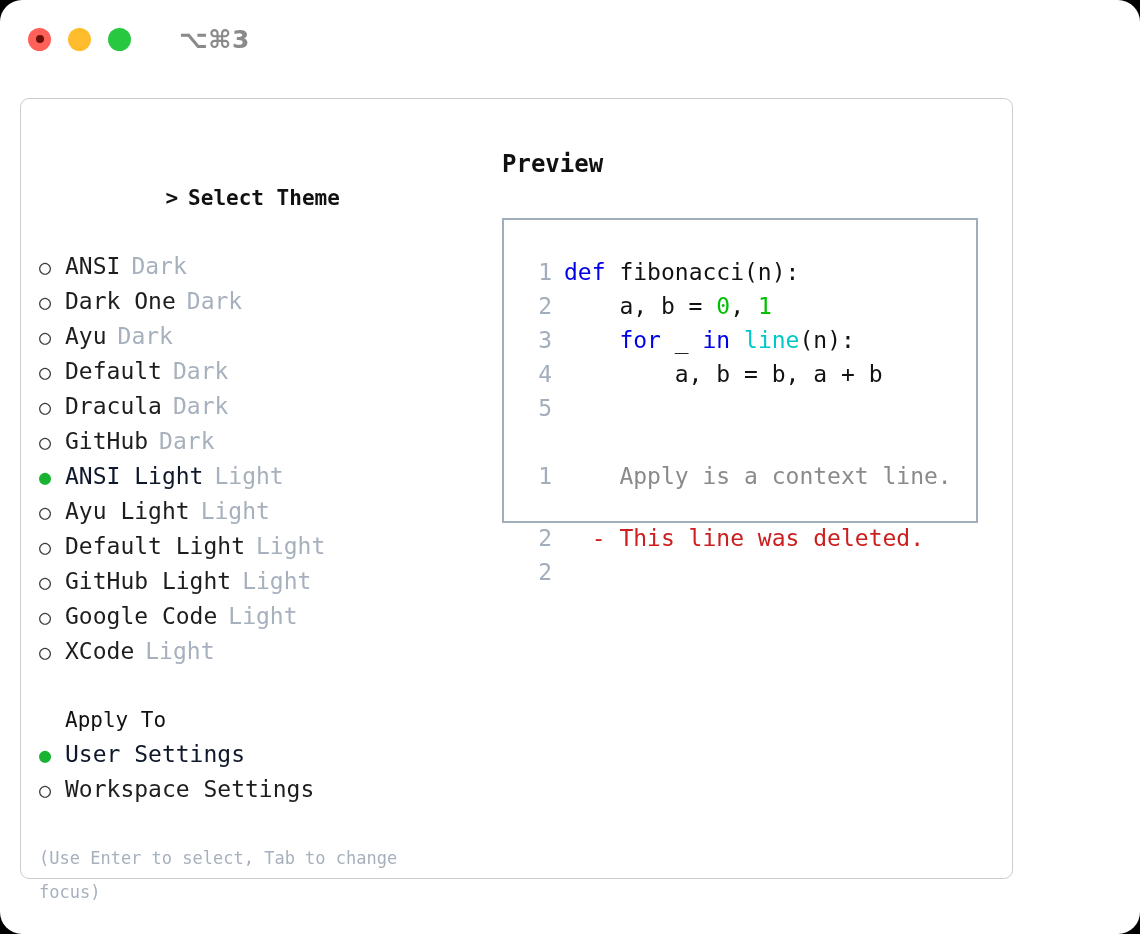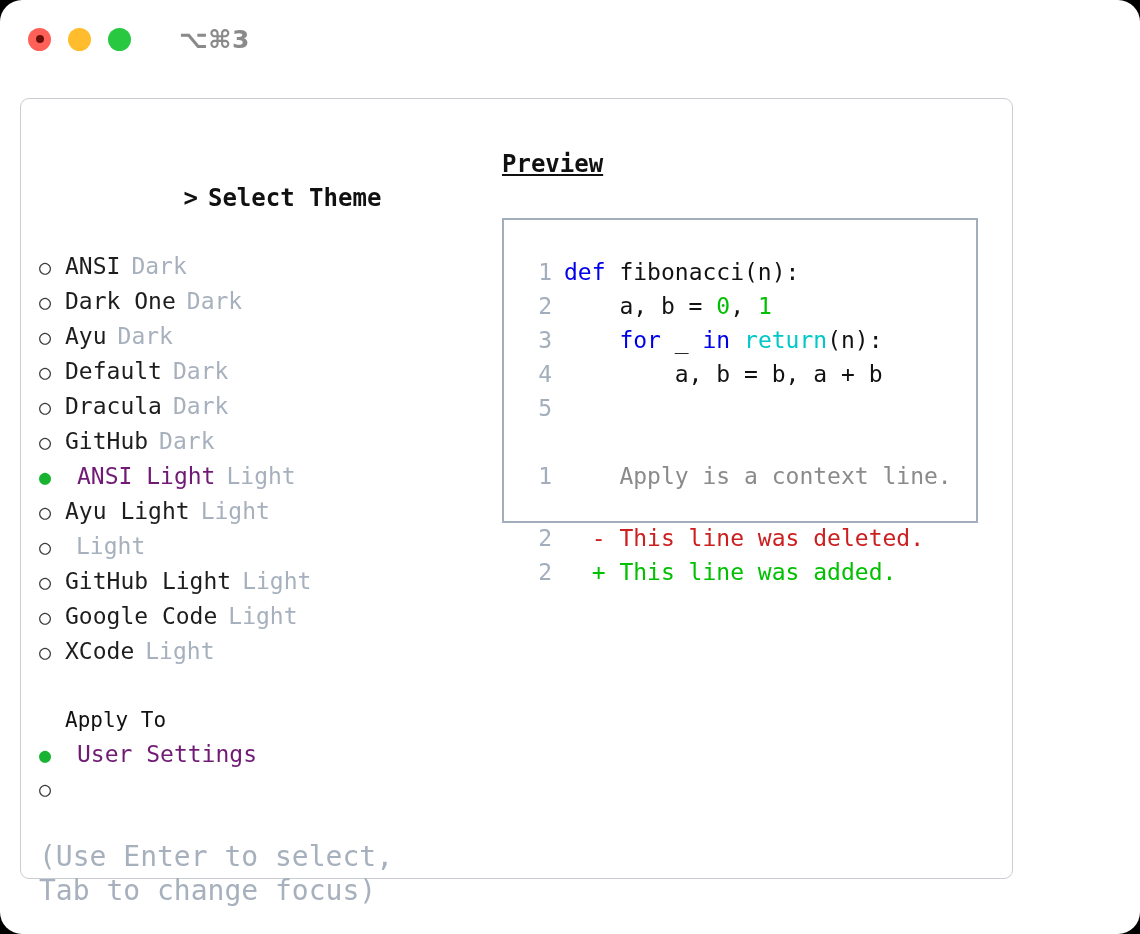--- a/index.html
+++ b/index.html
@@ -88,21 +88,21 @@
 
   
   .left-col {
     position: absolute;
     left: 18px;
     top: 48px;
     width: 450px;
   }
 
   .list-head {
-    font-size: 24px;
+    font-size: 21px;
     font-weight: bold;
     color: #111111;
     line-height: 34px;
     white-space: pre;
   }
   .list-head .caret { margin-right: 10px; }
 
   .row {
     display: flex;
     align-items: baseline;
@@ -114,55 +114,54 @@
     width: 26px;
     flex: none;
     display: inline-block;
     font-size: 20px;
     line-height: 34px;
   }
   .marker-off { color: #3b3b3b; }
   .marker-on  { color: #18b330; }
 
   .theme-name   { color: #1d1d1d; }
-  .theme-name.sel { color: #701a75; margin-left: 12px; }
+  .theme-name.sel { color: #0f172a; }
   .theme-kind   { color: #a7b0bd; margin-left: 11px; }
 
   .gap-row { height: 34px; }
 
   .section-label {
     font-size: 21px;
     color: #111111;
     line-height: 34px;
     padding-left: 26px;
     white-space: pre;
   }
 
   .hint {
     margin-top: 34px;
-    font-size: 28px;
+    font-size: 17px;
     color: #a7b0bd;
     line-height: 34px;
     width: 400px;
     white-space: normal;
   }
 
   
   .right-col {
     position: absolute;
     left: 481px;
     top: 48px;
     width: 490px;
   }
   .preview-head {
     font-size: 24px;
     font-weight: bold;
     color: #111111;
     line-height: 34px;
-    text-decoration: underline;
   }
   .preview-box {
     margin-top: 37px;
     width: 476px;
     height: 305px;
     border: 2px solid #a3aebd;
     box-sizing: border-box;
     background: #ffffff;
     padding: 35px 0 0 14px;
   }
@@ -221,52 +220,52 @@
 
         <div id="theme-list">
             <div class="row"><span class="marker marker-off">○</span><span class="theme-name">ANSI</span><span class="theme-kind">Dark</span></div>
             <div class="row"><span class="marker marker-off">○</span><span class="theme-name">Dark One</span><span class="theme-kind">Dark</span></div>
             <div class="row"><span class="marker marker-off">○</span><span class="theme-name">Ayu</span><span class="theme-kind">Dark</span></div>
             <div class="row"><span class="marker marker-off">○</span><span class="theme-name">Default</span><span class="theme-kind">Dark</span></div>
             <div class="row"><span class="marker marker-off">○</span><span class="theme-name">Dracula</span><span class="theme-kind">Dark</span></div>
             <div class="row"><span class="marker marker-off">○</span><span class="theme-name">GitHub</span><span class="theme-kind">Dark</span></div>
             <div class="row"><span class="marker marker-on">●</span><span class="theme-name sel">ANSI Light</span><span class="theme-kind">Light</span></div>
             <div class="row"><span class="marker marker-off">○</span><span class="theme-name">Ayu Light</span><span class="theme-kind">Light</span></div>
-            <div class="row"><span class="marker marker-off">○</span><span class="theme-kind">Light</span></div>
+            <div class="row"><span class="marker marker-off">○</span><span class="theme-name">Default Light</span><span class="theme-kind">Light</span></div>
             <div class="row"><span class="marker marker-off">○</span><span class="theme-name">GitHub Light</span><span class="theme-kind">Light</span></div>
             <div class="row"><span class="marker marker-off">○</span><span class="theme-name">Google Code</span><span class="theme-kind">Light</span></div>
             <div class="row"><span class="marker marker-off">○</span><span class="theme-name">XCode</span><span class="theme-kind">Light</span></div>
           </div>
 
         <div class="gap-row"></div>
 
         <div class="section-label">Apply To</div>
 
         <div id="apply-list">
             <div class="row"><span class="marker marker-on">●</span><span class="theme-name sel">User Settings</span></div>
-            <div class="row"><span class="marker marker-off">○</span></div>
+            <div class="row"><span class="marker marker-off">○</span><span class="theme-name">Workspace Settings</span></div>
           </div>
 
         <div class="hint">(Use Enter to select, Tab to change focus)</div>
       </div>
 
       <div class="right-col">
         <div class="preview-head">Preview</div>
         <div class="preview-box">
           <div id="code-block">
               <div class="code-line"><span class="lnum">1</span><span class="code-body"><span class="tok-kw">def</span><span class="tok-txt"> fibonacci(n):</span></span></div>
               <div class="code-line"><span class="lnum">2</span><span class="code-body"><span class="tok-txt">    a, b = </span><span class="tok-num">0</span><span class="tok-txt">, </span><span class="tok-num">1</span></span></div>
-              <div class="code-line"><span class="lnum">3</span><span class="code-body"><span class="tok-txt">    </span><span class="tok-kw">for</span><span class="tok-txt"> _ </span><span class="tok-kw">in</span><span class="tok-txt"> </span><span class="tok-fn">return</span><span class="tok-txt">(n):</span></span></div>
+              <div class="code-line"><span class="lnum">3</span><span class="code-body"><span class="tok-txt">    </span><span class="tok-kw">for</span><span class="tok-txt"> _ </span><span class="tok-kw">in</span><span class="tok-txt"> </span><span class="tok-fn">line</span><span class="tok-txt">(n):</span></span></div>
               <div class="code-line"><span class="lnum">4</span><span class="code-body"><span class="tok-txt">        a, b = b, a + b</span></span></div>
               <div class="code-line"><span class="lnum">5</span></div>
             </div>
           <div class="blank-line"></div>
           <div id="diff-block">
               <div class="code-line"><span class="lnum">1</span><span class="code-body diff-ctx">    Apply is a context line.</span></div>
               <div class="code-line"><span class="lnum">2</span><span class="code-body diff-del">  - This line was deleted.</span></div>
-              <div class="code-line"><span class="lnum">2</span><span class="code-body diff-add">  + This line was added.</span></div>
+              <div class="code-line"><span class="lnum">2</span></div>
             </div>
         </div>
       </div>
 
     </div>
   </div>
 </div>
 
 </body></html>

